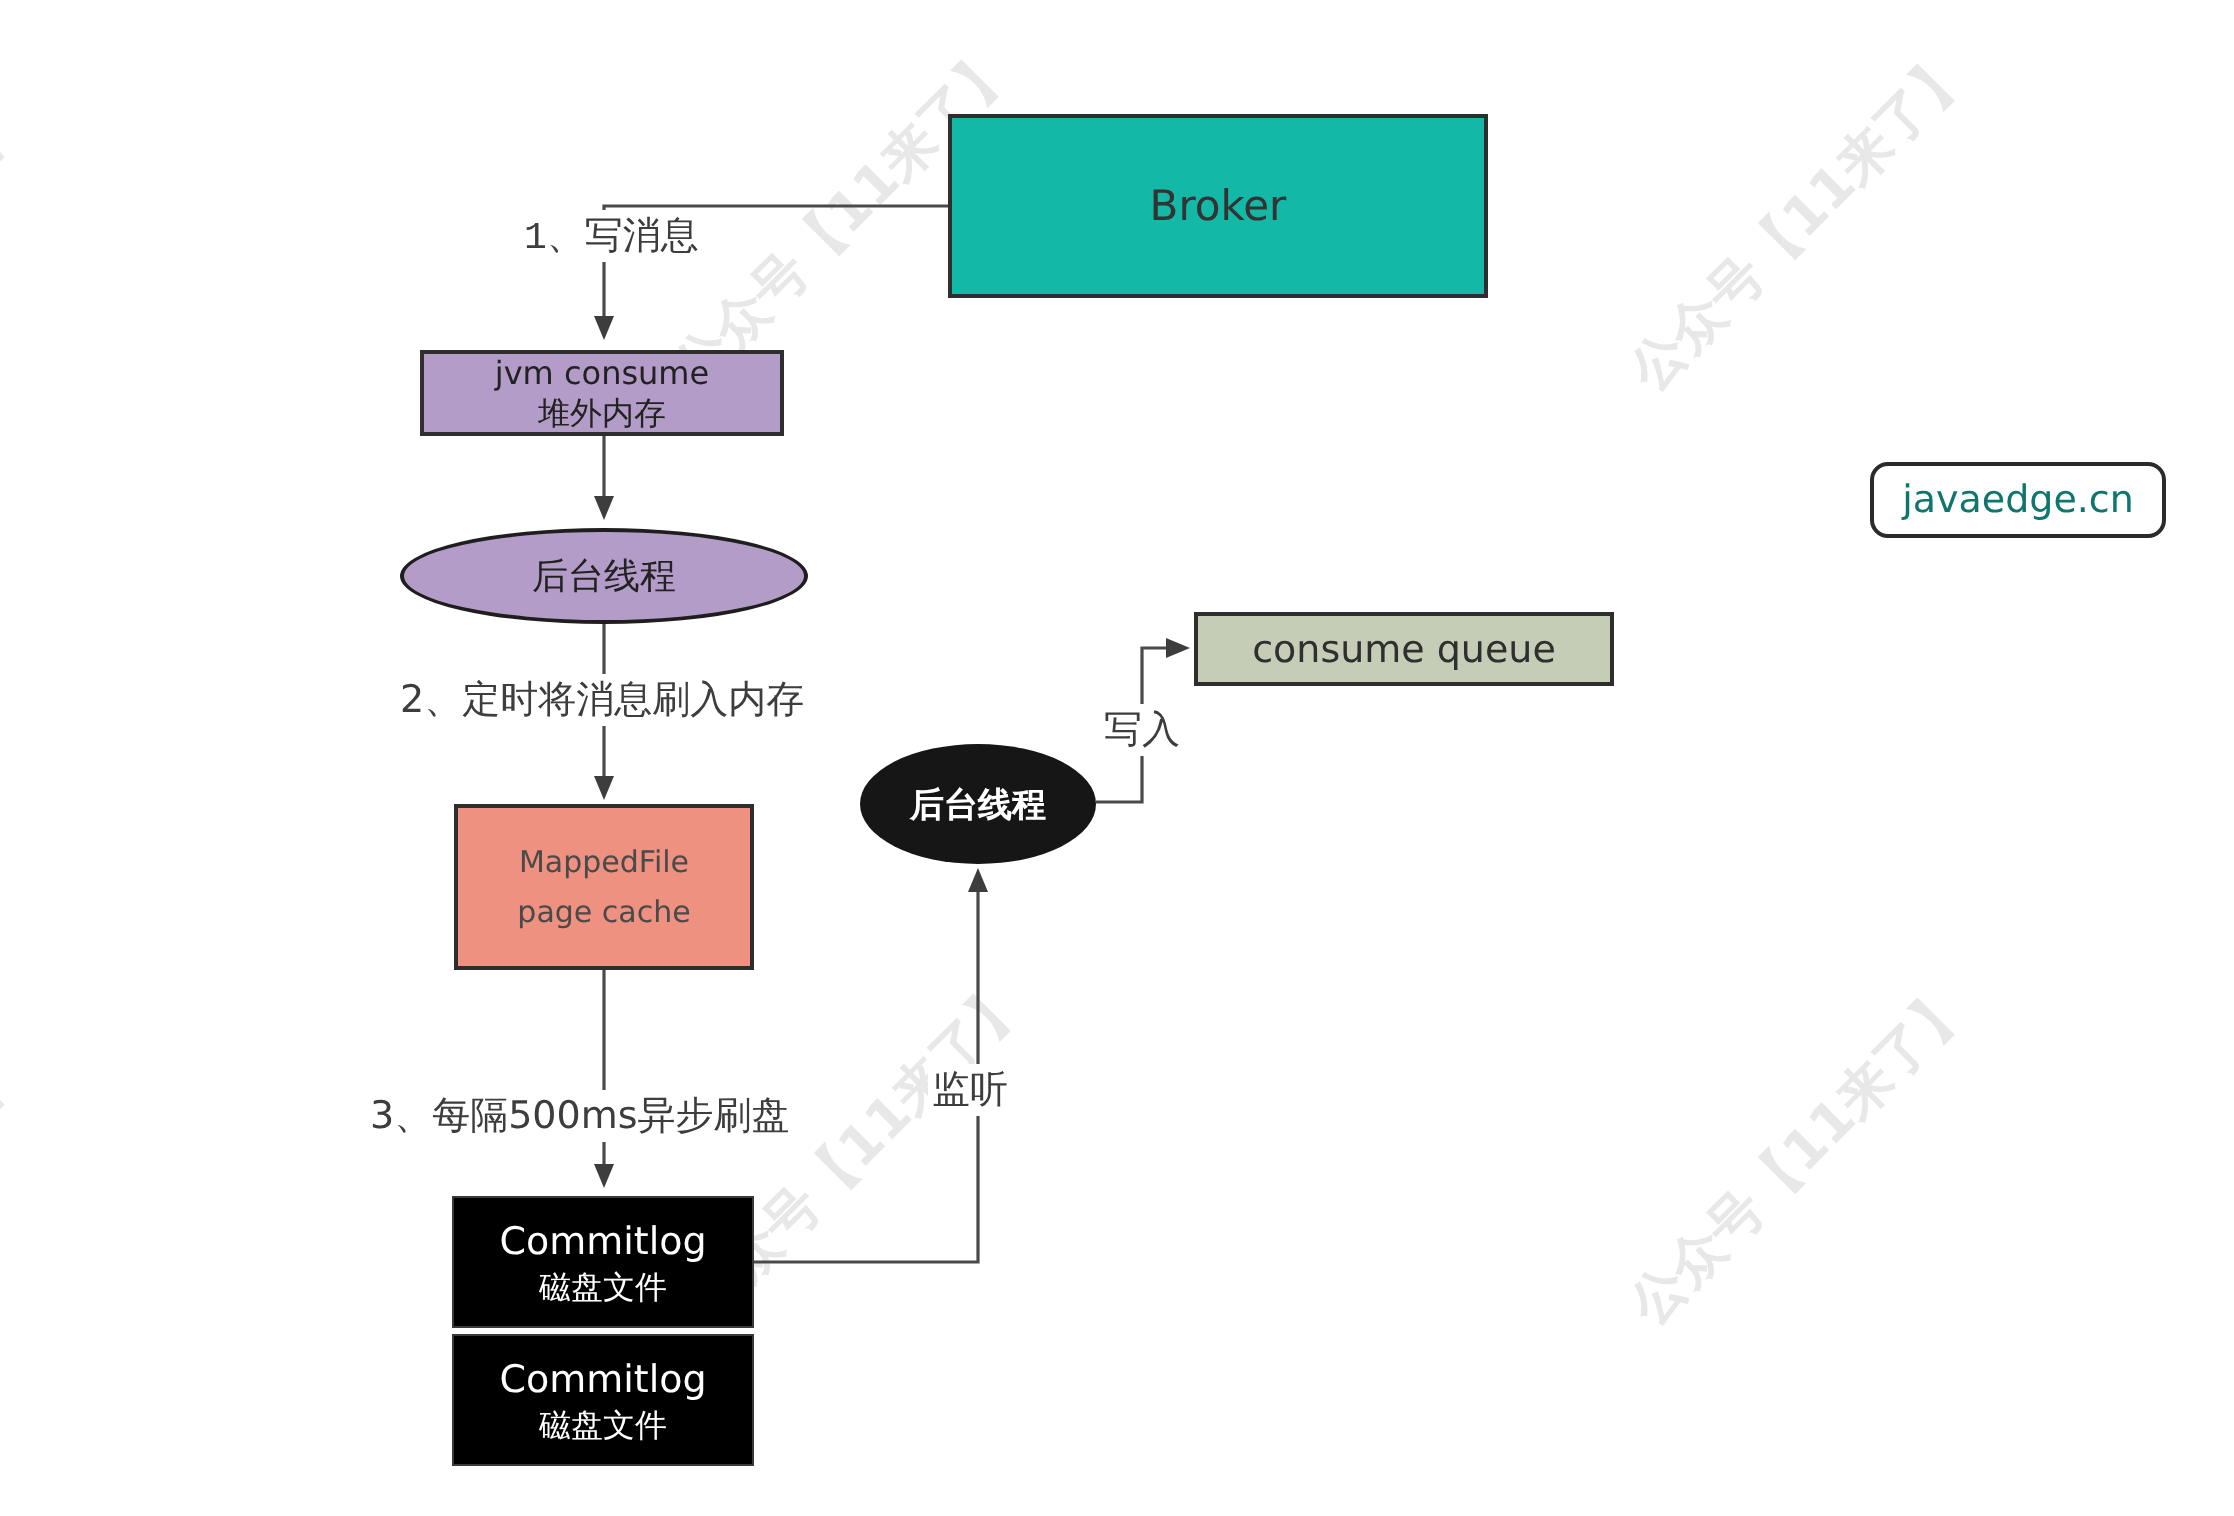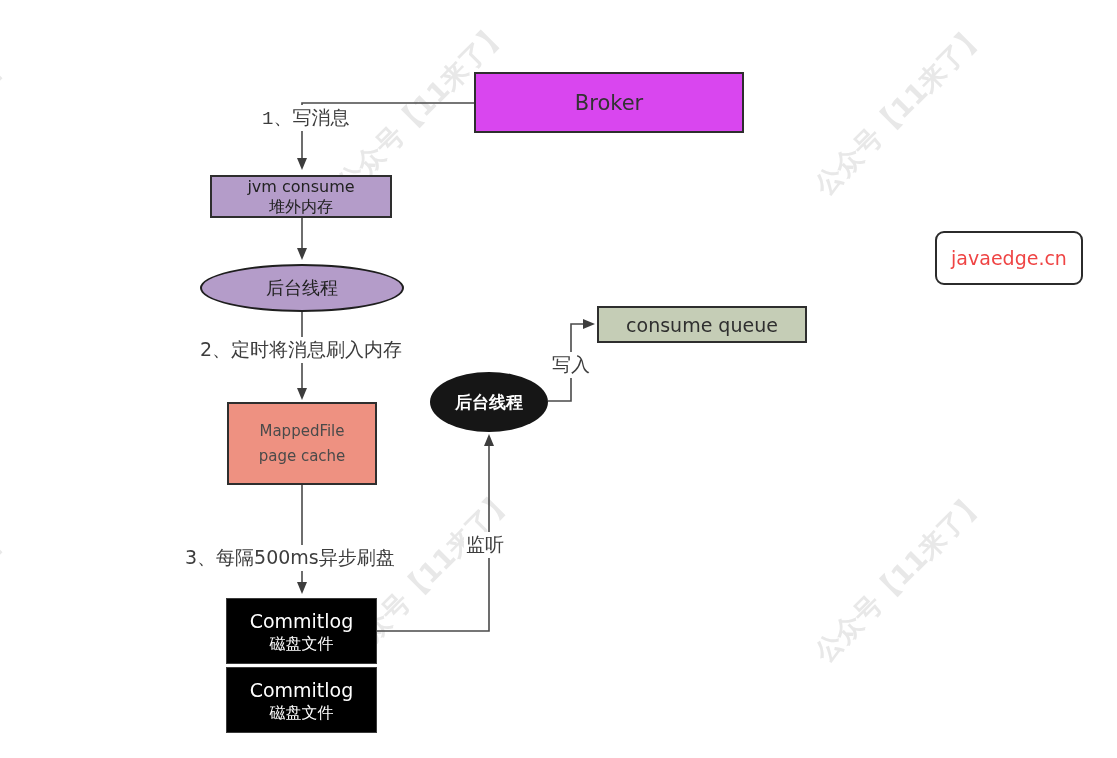--- a/index.html
+++ b/index.html
@@ -27,43 +27,43 @@
   svg.edges path{stroke:#4a4a4a;stroke-width:1.6;fill:none;}
   
   .node{
     position:absolute;z-index:3;
     display:flex;flex-direction:column;
     align-items:center;justify-content:center;
     text-align:center;
     box-sizing:border-box;
   }
   .rect{border:2px solid #2e2e2e;}
-  .broker{left:474px;top:72px;width:270px;height:61px;background:#d946ef;font-size:21px;color:#333;}
+  .broker{left:474px;top:57px;width:270px;height:92px;background:#14b8a6;font-size:21px;color:#333;}
   .jvm{left:210px;top:175px;width:182px;height:43px;background:#b49cc9;font-size:16px;line-height:20px;color:#222;}
   .ellipse-purple{
     left:200px;top:264px;width:204px;height:48px;
     background:#b49cc9;border:2px solid #1e1e1e;border-radius:50%;
     font-size:18px;color:#222;
   }
   .mapped{left:227px;top:402px;width:150px;height:83px;background:#ee9181;font-size:15px;line-height:25px;color:#4a4a4a;}
   .commitlog1{left:226px;top:598px;}
   .commitlog2{left:226px;top:667px;}
   .commitlog{width:151px;height:66px;background:#000000;border:1px solid #3a3a3a;color:#fff;}
   .commitlog .l1{font-size:19px;line-height:24px;}
   .commitlog .l2{font-size:16px;line-height:21px;}
   .ellipse-black{
     left:430px;top:372px;width:118px;height:60px;
     background:#161616;border-radius:50%;
     font-size:17px;color:#fff;font-weight:600;
   }
   .consume{left:597px;top:306px;width:210px;height:37px;background:#c5cdb6;border:2px solid #2e2e2e;font-size:19px;color:#2f2f2f;}
   .badge{
-    left:935px;top:231px;width:148px;height:54px;
+    left:935px;top:231px;width:148px;height:38px;
     background:#ffffff;border:2px solid #2b2b2b;border-radius:9px;
-    font-size:19px;color:#ef4444;
+    font-size:19px;color:#0f766e;
   }
   
   .edge-label{
     position:absolute;z-index:4;
     background:#ffffff;
     font-size:19px;color:#3d3d3d;
     white-space:nowrap;
     padding:0 2px;
   }
   .lbl-step1{left:260px;top:105px;font-family:Liberation Mono, monospace;}

